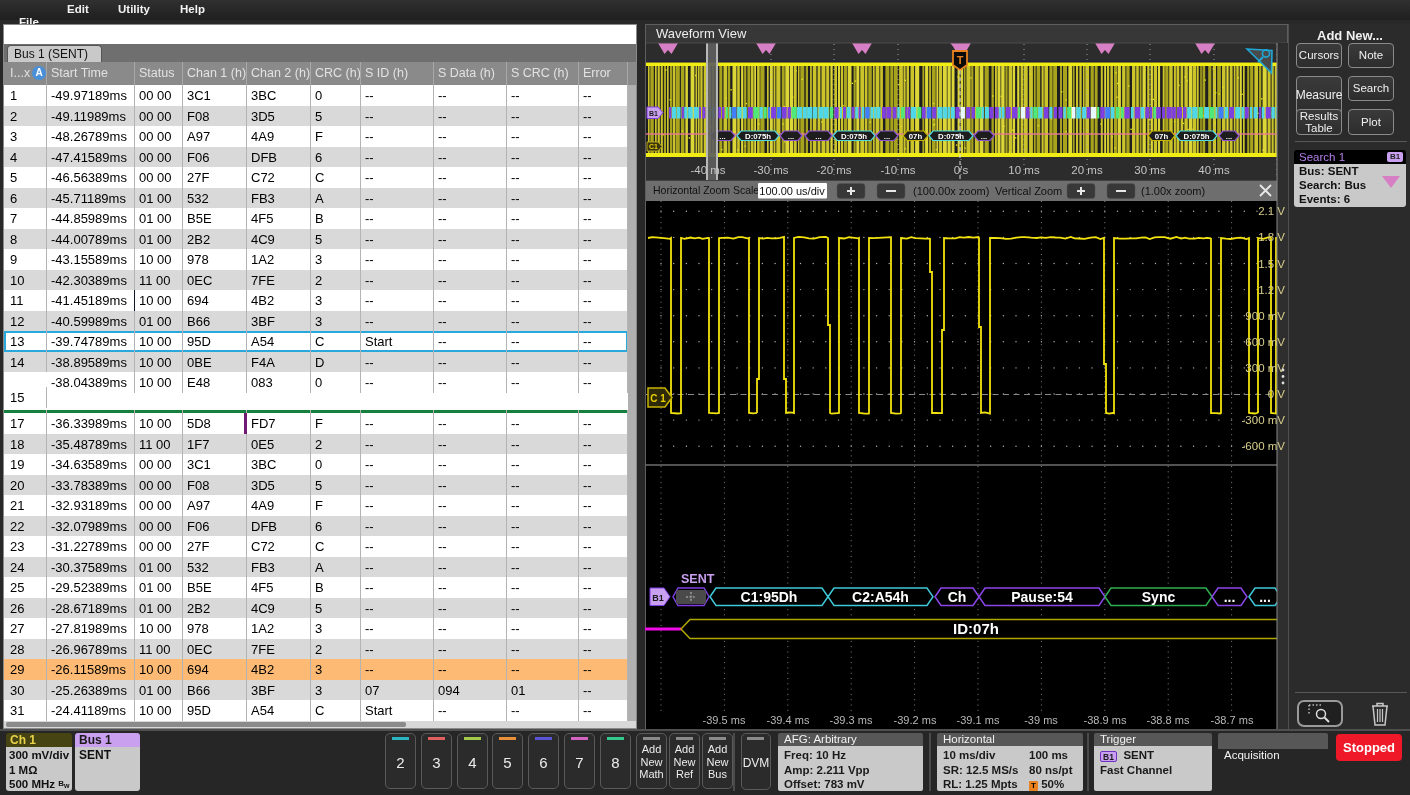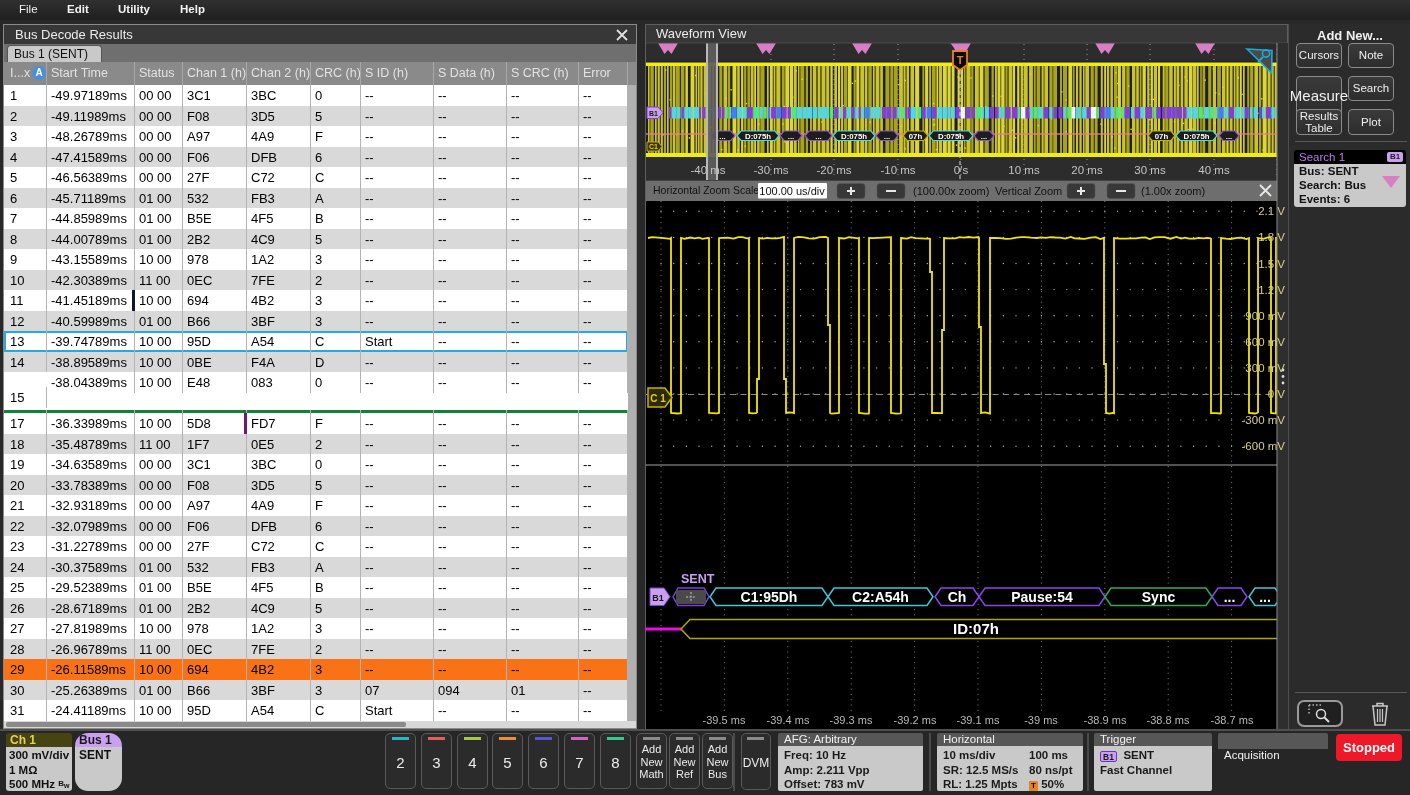--- a/index.html
+++ b/index.html
@@ -2,32 +2,27 @@
 <html><head>
 <meta charset="utf-8">
 <style>
 * { margin:0; padding:0; }
 body { font-family: "Liberation Sans", sans-serif; background:#282828; width:1410px; height:795px; overflow:hidden; position:relative; }
 </style>
 </head>
 <body>
 
 <div style="position:absolute;left:0;top:0;width:1410px;height:20px;background:linear-gradient(#303030,#1f1f1f)">
-  <span style="position:absolute;left:19px;top:3px;font-size:11.5px;font-weight:normal;color:#f2f2f2">File</span>
+  <span style="position:absolute;left:19px;top:16px;font-size:11.5px;font-weight:bold;color:#f2f2f2">File</span>
   <span style="position:absolute;left:67px;top:3px;font-size:11.5px;font-weight:bold;color:#f2f2f2">Edit</span>
   <span style="position:absolute;left:118px;top:3px;font-size:11.5px;font-weight:bold;color:#f2f2f2">Utility</span>
   <span style="position:absolute;left:180px;top:3px;font-size:11.5px;font-weight:bold;color:#f2f2f2">Help</span>
 </div>
 
 <div style="position:absolute;left:3px;top:24px;width:634px;height:705px;background:#fff;border:1px solid #8a8a8a;box-sizing:border-box">
-  <div style="position:absolute;left:0;top:0;width:632px;height:19px;background:#373737;color:#ececec;font-size:13px;padding:2px 0 0 11px;box-sizing:border-box">Bus Decode Results
-    <svg width="12" height="12" style="position:absolute;right:8px;top:4px">
-        <path d="M1,1 L11,11 M11,1 L1,11" stroke="#e0e0e0" stroke-width="1.8"></path>
-      </svg>
-  </div>
   <div style="position:absolute;left:0;top:19px;width:632px;height:18px;background:#6f6f6f">
     <div style="position:absolute;left:3px;top:1px;width:95px;height:17px;background:#c9c9c9;border:1px solid #555;border-bottom:none;border-radius:4px 4px 0 0;font-size:12px;color:#111;padding:1px 0 0 6px;box-sizing:border-box">Bus 1 (SENT)</div>
   </div>
   <div style="position:absolute;left:0;top:37px;width:632px;height:23px;background:#8a8a8a;color:#e2e2e2;font-size:12.5px">
       <div style="position:absolute;left:2px;top:0;width:41px;height:23px;border-right:1px solid #a8a8a8;box-sizing:border-box;padding:4px 0 0 4px;overflow:hidden;white-space:nowrap">I...x</div>
       <div style="position:absolute;left:43px;top:0;width:88px;height:23px;border-right:1px solid #a8a8a8;box-sizing:border-box;padding:4px 0 0 4px;overflow:hidden;white-space:nowrap">Start Time</div>
       <div style="position:absolute;left:131px;top:0;width:48px;height:23px;border-right:1px solid #a8a8a8;box-sizing:border-box;padding:4px 0 0 4px;overflow:hidden;white-space:nowrap">Status</div>
       <div style="position:absolute;left:179px;top:0;width:64px;height:23px;border-right:1px solid #a8a8a8;box-sizing:border-box;padding:4px 0 0 4px;overflow:hidden;white-space:nowrap">Chan 1 (h)</div>
       <div style="position:absolute;left:243px;top:0;width:64px;height:23px;border-right:1px solid #a8a8a8;box-sizing:border-box;padding:4px 0 0 4px;overflow:hidden;white-space:nowrap">Chan 2 (h)</div>
       <div style="position:absolute;left:307px;top:0;width:50px;height:23px;border-right:1px solid #a8a8a8;box-sizing:border-box;padding:4px 0 0 4px;overflow:hidden;white-space:nowrap">CRC (h)</div>
@@ -153,21 +148,21 @@
         <div style="position:absolute;left:179px;top:0;width:64px;height:20.5px;border-right:1px solid #b3b3b3;box-sizing:border-box;padding:3px 0 0 4px;overflow:hidden">0EC</div>
         <div style="position:absolute;left:243px;top:0;width:64px;height:20.5px;border-right:1px solid #b3b3b3;box-sizing:border-box;padding:3px 0 0 4px;overflow:hidden">7FE</div>
         <div style="position:absolute;left:307px;top:0;width:50px;height:20.5px;border-right:1px solid #b3b3b3;box-sizing:border-box;padding:3px 0 0 4px;overflow:hidden">2</div>
         <div style="position:absolute;left:357px;top:0;width:73px;height:20.5px;border-right:1px solid #b3b3b3;box-sizing:border-box;padding:3px 0 0 4px;overflow:hidden">--</div>
         <div style="position:absolute;left:430px;top:0;width:73px;height:20.5px;border-right:1px solid #b3b3b3;box-sizing:border-box;padding:3px 0 0 4px;overflow:hidden">--</div>
         <div style="position:absolute;left:503px;top:0;width:72px;height:20.5px;border-right:1px solid #b3b3b3;box-sizing:border-box;padding:3px 0 0 4px;overflow:hidden">--</div>
         <div style="position:absolute;left:575px;top:0;width:49px;height:20.5px;border-right:1px solid #b3b3b3;box-sizing:border-box;padding:3px 0 0 4px;overflow:hidden">--</div>
       </div>
       <div style="position:absolute;left:0;top:265.0px;width:624px;height:20.5px;background:#ffffff;">
         <div style="position:absolute;left:2px;top:0;width:41px;height:20.5px;border-right:1px solid #b3b3b3;box-sizing:border-box;padding:3px 0 0 4px;overflow:hidden">11</div>
-        <div style="position:absolute;left:43px;top:0;width:88px;height:20.5px;border-right:3px solid #0f172a;box-sizing:border-box;padding:3px 0 0 4px;overflow:hidden">-41.45189ms</div>
+        <div style="position:absolute;left:43px;top:0;width:88px;height:20.5px;border-right:1px solid #0f172a;box-sizing:border-box;padding:3px 0 0 4px;overflow:hidden">-41.45189ms</div>
         <div style="position:absolute;left:131px;top:0;width:48px;height:20.5px;border-right:1px solid #b3b3b3;box-sizing:border-box;padding:3px 0 0 4px;overflow:hidden">10 00</div>
         <div style="position:absolute;left:179px;top:0;width:64px;height:20.5px;border-right:1px solid #b3b3b3;box-sizing:border-box;padding:3px 0 0 4px;overflow:hidden">694</div>
         <div style="position:absolute;left:243px;top:0;width:64px;height:20.5px;border-right:1px solid #b3b3b3;box-sizing:border-box;padding:3px 0 0 4px;overflow:hidden">4B2</div>
         <div style="position:absolute;left:307px;top:0;width:50px;height:20.5px;border-right:1px solid #b3b3b3;box-sizing:border-box;padding:3px 0 0 4px;overflow:hidden">3</div>
         <div style="position:absolute;left:357px;top:0;width:73px;height:20.5px;border-right:1px solid #b3b3b3;box-sizing:border-box;padding:3px 0 0 4px;overflow:hidden">--</div>
         <div style="position:absolute;left:430px;top:0;width:73px;height:20.5px;border-right:1px solid #b3b3b3;box-sizing:border-box;padding:3px 0 0 4px;overflow:hidden">--</div>
         <div style="position:absolute;left:503px;top:0;width:72px;height:20.5px;border-right:1px solid #b3b3b3;box-sizing:border-box;padding:3px 0 0 4px;overflow:hidden">--</div>
         <div style="position:absolute;left:575px;top:0;width:49px;height:20.5px;border-right:1px solid #b3b3b3;box-sizing:border-box;padding:3px 0 0 4px;overflow:hidden">--</div>
       </div>
       <div style="position:absolute;left:0;top:285.5px;width:624px;height:20.5px;background:#d9d9d9;">
@@ -367,21 +362,21 @@
         <div style="position:absolute;left:43px;top:0;width:88px;height:20.5px;border-right:1px solid #b3b3b3;box-sizing:border-box;padding:3px 0 0 4px;overflow:hidden">-26.96789ms</div>
         <div style="position:absolute;left:131px;top:0;width:48px;height:20.5px;border-right:1px solid #b3b3b3;box-sizing:border-box;padding:3px 0 0 4px;overflow:hidden">11 00</div>
         <div style="position:absolute;left:179px;top:0;width:64px;height:20.5px;border-right:1px solid #b3b3b3;box-sizing:border-box;padding:3px 0 0 4px;overflow:hidden">0EC</div>
         <div style="position:absolute;left:243px;top:0;width:64px;height:20.5px;border-right:1px solid #b3b3b3;box-sizing:border-box;padding:3px 0 0 4px;overflow:hidden">7FE</div>
         <div style="position:absolute;left:307px;top:0;width:50px;height:20.5px;border-right:1px solid #b3b3b3;box-sizing:border-box;padding:3px 0 0 4px;overflow:hidden">2</div>
         <div style="position:absolute;left:357px;top:0;width:73px;height:20.5px;border-right:1px solid #b3b3b3;box-sizing:border-box;padding:3px 0 0 4px;overflow:hidden">--</div>
         <div style="position:absolute;left:430px;top:0;width:73px;height:20.5px;border-right:1px solid #b3b3b3;box-sizing:border-box;padding:3px 0 0 4px;overflow:hidden">--</div>
         <div style="position:absolute;left:503px;top:0;width:72px;height:20.5px;border-right:1px solid #b3b3b3;box-sizing:border-box;padding:3px 0 0 4px;overflow:hidden">--</div>
         <div style="position:absolute;left:575px;top:0;width:49px;height:20.5px;border-right:1px solid #b3b3b3;box-sizing:border-box;padding:3px 0 0 4px;overflow:hidden">--</div>
       </div>
-      <div style="position:absolute;left:0;top:634.0px;width:624px;height:20.5px;background:#f97316;">
+      <div style="position:absolute;left:0;top:634.0px;width:624px;height:20.5px;background:#fdba74;">
         <div style="position:absolute;left:2px;top:0;width:41px;height:20.5px;border-right:1px solid #b3b3b3;box-sizing:border-box;padding:3px 0 0 4px;overflow:hidden">29</div>
         <div style="position:absolute;left:43px;top:0;width:88px;height:20.5px;border-right:1px solid #b3b3b3;box-sizing:border-box;padding:3px 0 0 4px;overflow:hidden">-26.11589ms</div>
         <div style="position:absolute;left:131px;top:0;width:48px;height:20.5px;border-right:1px solid #b3b3b3;box-sizing:border-box;padding:3px 0 0 4px;overflow:hidden">10 00</div>
         <div style="position:absolute;left:179px;top:0;width:64px;height:20.5px;border-right:1px solid #b3b3b3;box-sizing:border-box;padding:3px 0 0 4px;overflow:hidden">694</div>
         <div style="position:absolute;left:243px;top:0;width:64px;height:20.5px;border-right:1px solid #b3b3b3;box-sizing:border-box;padding:3px 0 0 4px;overflow:hidden">4B2</div>
         <div style="position:absolute;left:307px;top:0;width:50px;height:20.5px;border-right:1px solid #b3b3b3;box-sizing:border-box;padding:3px 0 0 4px;overflow:hidden">3</div>
         <div style="position:absolute;left:357px;top:0;width:73px;height:20.5px;border-right:1px solid #b3b3b3;box-sizing:border-box;padding:3px 0 0 4px;overflow:hidden">--</div>
         <div style="position:absolute;left:430px;top:0;width:73px;height:20.5px;border-right:1px solid #b3b3b3;box-sizing:border-box;padding:3px 0 0 4px;overflow:hidden">--</div>
         <div style="position:absolute;left:503px;top:0;width:72px;height:20.5px;border-right:1px solid #b3b3b3;box-sizing:border-box;padding:3px 0 0 4px;overflow:hidden">--</div>
         <div style="position:absolute;left:575px;top:0;width:49px;height:20.5px;border-right:1px solid #b3b3b3;box-sizing:border-box;padding:3px 0 0 4px;overflow:hidden">--</div>
@@ -1463,21 +1458,21 @@
       <text x="640" y="426.2" font-size="11.5" fill="#d6cd8a" text-anchor="end">-600 mV</text>
 <circle cx="638" cy="346" r="1.4" fill="#ddd"></circle>
       <circle cx="638" cy="352.5" r="1.4" fill="#ddd"></circle>
       <circle cx="638" cy="359" r="1.4" fill="#ddd"></circle>
 </svg></div>
 
 <div style="position:absolute;left:1288px;top:24px;width:122px;height:705px;background:#2b2b2b;border-left:1px solid #4f4f4f;box-sizing:border-box">
   <div style="position:absolute;left:0;top:4px;width:122px;text-align:center;font-size:13px;font-weight:bold;color:#f0f0f0">Add New...</div>
   <div style="position:absolute;left:7px;top:19px;width:46px;height:25px;background:linear-gradient(#3a3a3a,#2d2d2d);border:1px solid #8a8a8a;border-radius:4px;color:#f0f0f0;font-size:11.5px;display:flex;align-items:center;justify-content:center;text-align:center;line-height:1.05;box-sizing:border-box">Cursors</div>
   <div style="position:absolute;left:59px;top:19px;width:46px;height:25px;background:linear-gradient(#3a3a3a,#2d2d2d);border:1px solid #8a8a8a;border-radius:4px;color:#f0f0f0;font-size:11.5px;display:flex;align-items:center;justify-content:center;text-align:center;line-height:1.05;box-sizing:border-box">Note</div>
-  <div style="position:absolute;left:7px;top:52px;width:46px;height:39px;background:linear-gradient(#3a3a3a,#2d2d2d);border:1px solid #8a8a8a;border-radius:4px;color:#f0f0f0;font-size:15px;display:flex;align-items:center;justify-content:center;text-align:center;line-height:1.05;box-sizing:border-box">Measure</div>
+  <div style="position:absolute;left:7px;top:52px;width:46px;height:39px;background:linear-gradient(#3a3a3a,#2d2d2d);border:1px solid #8a8a8a;border-radius:4px;color:#f0f0f0;font-size:12px;display:flex;align-items:center;justify-content:center;text-align:center;line-height:1.05;box-sizing:border-box">Measure</div>
   <div style="position:absolute;left:59px;top:52px;width:46px;height:25px;background:linear-gradient(#3a3a3a,#2d2d2d);border:1px solid #8a8a8a;border-radius:4px;color:#f0f0f0;font-size:11.5px;display:flex;align-items:center;justify-content:center;text-align:center;line-height:1.05;box-sizing:border-box">Search</div>
   <div style="position:absolute;left:7px;top:85px;width:46px;height:26px;background:linear-gradient(#3a3a3a,#2d2d2d);border:1px solid #8a8a8a;border-radius:4px;color:#f0f0f0;font-size:11.5px;display:flex;align-items:center;justify-content:center;text-align:center;line-height:1.05;box-sizing:border-box">Results<br>Table</div>
   <div style="position:absolute;left:59px;top:85px;width:46px;height:26px;background:linear-gradient(#3a3a3a,#2d2d2d);border:1px solid #8a8a8a;border-radius:4px;color:#f0f0f0;font-size:11.5px;display:flex;align-items:center;justify-content:center;text-align:left;line-height:1.05;box-sizing:border-box">Plot</div>
   <div style="position:absolute;left:6px;top:117px;width:112px;border-top:1px solid #585858"></div>
   <div style="position:absolute;left:5px;top:126px;width:112px;height:57px;border-radius:3px;overflow:hidden">
     <div style="position:absolute;left:0;top:0;width:112px;height:14px;background:#000">
       <span style="position:absolute;left:5px;top:1px;font-size:11.5px;color:#b47fe8">Search 1</span>
       <span style="position:absolute;right:3px;top:2px;width:16px;height:10px;background:#c9a0f0;border-radius:2px;font-size:8px;font-weight:bold;color:#222;text-align:center;line-height:10px">B1</span>
     </div>
     <div style="position:absolute;left:0;top:14px;width:112px;height:43px;background:#c9c9c9;color:#111;font-size:11.5px;font-weight:bold;line-height:14px;padding:0 0 0 5px;box-sizing:border-box">Bus: SENT<br>Search: Bus<br>Events: 6</div>
@@ -1500,21 +1495,21 @@
         <path d="M10.5,9 v13 M13,9 v13 M15.5,9 v13" stroke="#c8c8c8" stroke-width="1.2"></path>
       </svg>
   </div>
 </div>
 
 <div style="position:absolute;left:0;top:729px;width:1410px;height:66px;background:#262626;border-top:2px solid #4f4f4f;box-sizing:border-box">
   <div style="position:absolute;left:6px;top:2px;width:66px;height:58px;border-radius:3px;overflow:hidden">
     <div style="position:absolute;left:0;top:0;width:66px;height:14px;background:#474413;color:#e8d24a;font-size:12px;font-weight:bold;padding:0 0 0 4px;box-sizing:border-box">Ch 1</div>
     <div style="position:absolute;left:0;top:14px;width:66px;height:44px;background:#c9c9c9;color:#111;font-size:11.5px;font-weight:bold;line-height:14.5px;padding:1px 0 0 3px;box-sizing:border-box;white-space:nowrap">300 mV/div<br>1 MΩ<br>500 MHz <span style="font-size:8px;vertical-align:2px">B</span><span style="font-size:7px">w</span></div>
   </div>
-  <div style="position:absolute;left:75px;top:2px;width:47px;height:58px;border-radius:13px;overflow:hidden">
+  <div style="position:absolute;left:75px;top:2px;width:65px;height:58px;border-radius:3px;overflow:hidden">
     <div style="position:absolute;left:0;top:0;width:65px;height:14px;background:#c9a0f0;color:#1a1a1a;font-size:12px;font-weight:bold;padding:0 0 0 4px;box-sizing:border-box">Bus 1</div>
     <div style="position:absolute;left:0;top:14px;width:65px;height:44px;background:#c9c9c9;color:#111;font-size:12px;font-weight:bold;padding:1px 0 0 4px;box-sizing:border-box">SENT</div>
   </div>
   <div style="position:absolute;left:385px;top:2px;width:31px;height:56px;background:#2b2b2b;border:1px solid #5a5a5a;border-radius:5px;box-sizing:border-box">
       <div style="position:absolute;left:6px;top:3px;width:17px;height:2.5px;background:#29b5c1"></div>
       <div style="position:absolute;left:0;top:20px;width:29px;text-align:center;font-size:15px;color:#ececec">2</div>
     </div>
     <div style="position:absolute;left:421px;top:2px;width:31px;height:56px;background:#2b2b2b;border:1px solid #5a5a5a;border-radius:5px;box-sizing:border-box">
       <div style="position:absolute;left:6px;top:3px;width:17px;height:2.5px;background:#e06060"></div>
       <div style="position:absolute;left:0;top:20px;width:29px;text-align:center;font-size:15px;color:#ececec">3</div>

